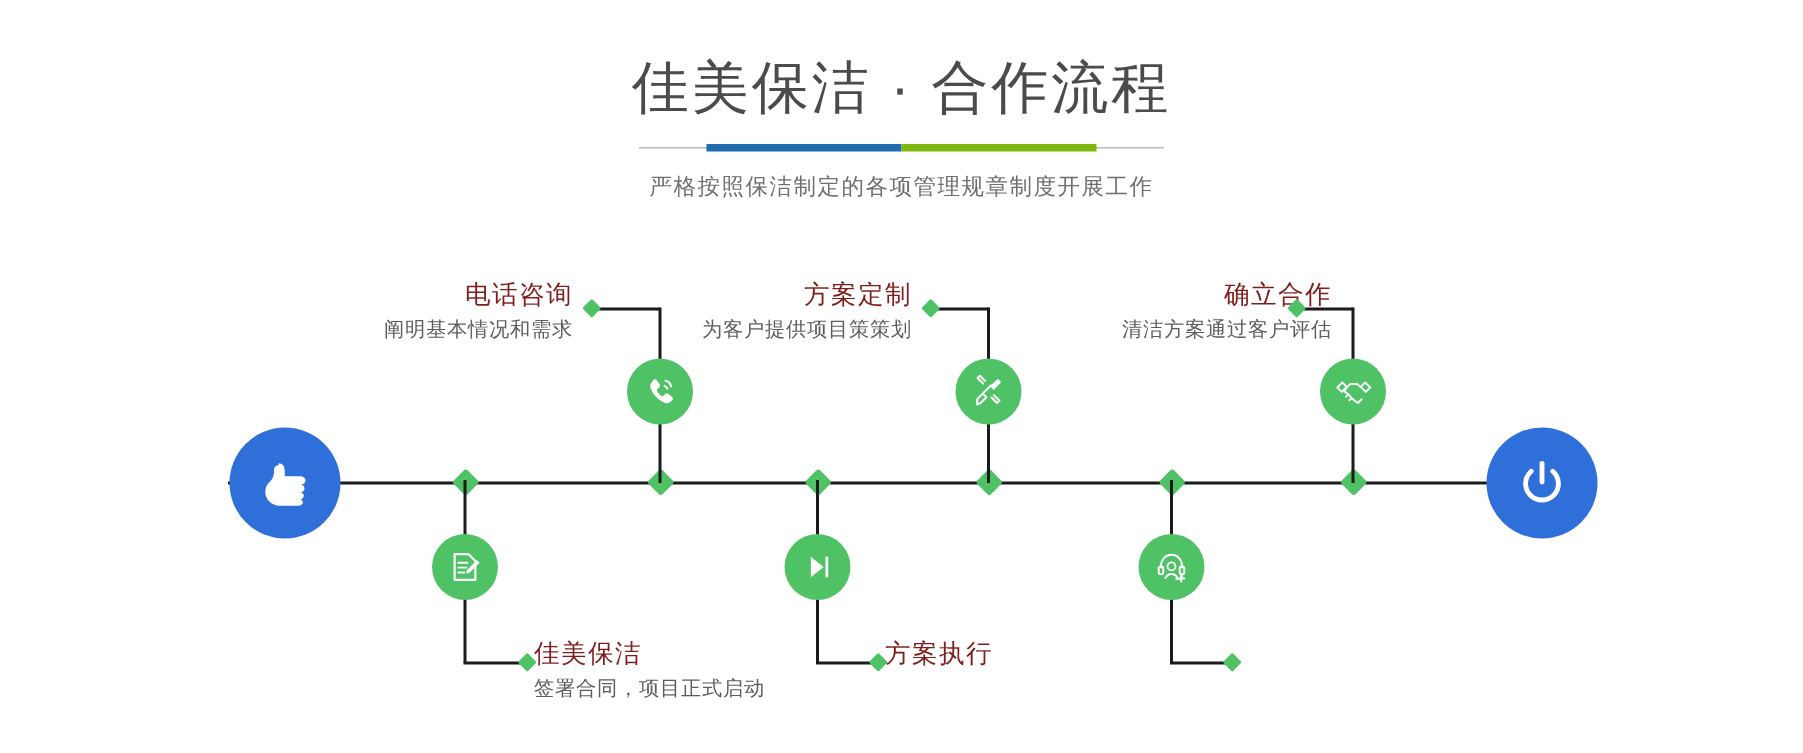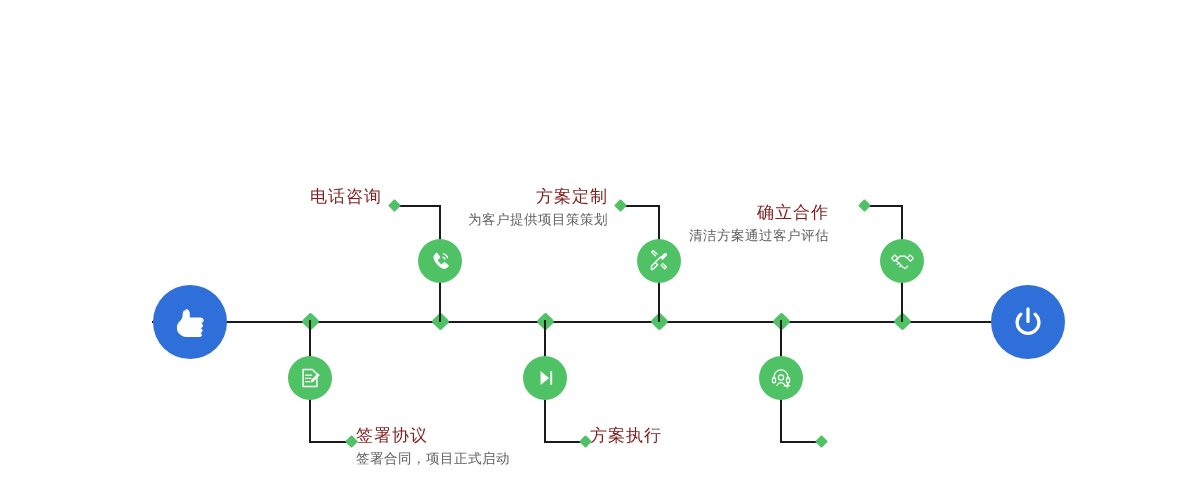--- a/index.html
+++ b/index.html
@@ -152,20 +152,29 @@
   .step-label.align-right { text-align: right; }
   .step-label.align-left  { text-align: left; }
 
   svg { display: block; }
 </style>
 </head>
 <body>
 
 <div id="stage">
 
+  <div class="header">
+    <h1 class="title" style="color: rgb(75, 75, 75);">佳美保洁 · 合作流程</h1>
+    <div class="rule-wrap">
+      <div class="rule-line"></div>
+      <div class="rule-seg blue" style="background: rgb(31, 108, 176);"></div>
+      <div class="rule-seg green" style="background: rgb(127, 184, 14);"></div>
+    </div>
+    <p class="subtitle">严格按照保洁制定的各项管理规章制度开展工作</p>
+  </div>
 
   <div class="axis" style="background: rgb(27, 27, 27);"></div>
 
   <div class="endpoint start" style="background: rgb(46, 111, 217);">
     <span>
       <svg width="42" height="42" viewBox="0 0 64 64" aria-hidden="true">
         <path fill="#ffffff" d="M25.5 12c3.6 0 6.2 2.9 6.2 6.6v6.6h15.6c3.1 0 5.6 1.8 5.6 4.2 0 2.3-2.1 4.1-4.9 4.2 2.2.3 3.8 1.9 3.8 3.9 0 2-1.7 3.7-4 3.9 1.9.3 3.3 1.7 3.3 3.5 0 1.9-1.6 3.5-3.7 3.7 1.6.4 2.7 1.6 2.7 3.1 0 1.9-1.9 3.3-4.4 3.3H26.8c-5.3 0-9.6-2.6-12.2-6.1-1.8-2.4-2.6-5.1-2.6-8.1 0-4.2 1.6-7.3 4.1-9.6 2.2-2 3.4-3.9 4.1-6.2.6-2 .7-3.9.7-6.1 0-3 1.8-4.9 4.6-4.9z"></path>
       </svg>
     </span>
   </div>
@@ -188,41 +197,42 @@
       <span>
         <svg width="26" height="26" viewBox="0 0 64 64" aria-hidden="true">
           <path fill="#ffffff" d="M21.5 12.8c1.6-1.5 3.7-1.2 4.9.5l5.2 7.3c1 1.4.8 3.2-.5 4.4l-3.5 3.2c-.7.7-.9 1.6-.5 2.4 1.3 2.9 4.3 6.5 7.4 8.7.8.6 1.8.5 2.5-.1l3.6-3.3c1.3-1.2 3.1-1.3 4.4-.3l7 5.6c1.6 1.3 1.8 3.4.3 4.9l-3.4 3.3c-2.1 2-5.2 2.5-8.2 1.6-5.3-1.6-11-5.5-15.7-10.6-4.7-5.1-7.8-10.8-8.8-15.8-.6-3 .2-5.9 2.4-7.9z"></path>
           <path fill="none" stroke="#ffffff" stroke-width="3.4" stroke-linecap="round" d="M41 14.5c4.6 1 8.2 4.6 9.2 9.2"></path>
           <path fill="none" stroke="#ffffff" stroke-width="3.4" stroke-linecap="round" d="M39.5 22.8c2.3.6 4.1 2.4 4.7 4.7"></path>
         </svg>
       </span>
     </div>
     <div class="step-label align-right" style="left:130px; top:186px; width:252px;">
       <div class="step-title">电话咨询</div>
+      <div class="step-desc">阐明基本情况和需求</div>
     </div>
   </div>
 
   <div>
     <div class="node-dot" style="left: 304px; top: 315px; background: rgb(79, 194, 102);"></div>
     <div class="connector-v" style="left: 309px; top: 320px; height: 122px; background: rgb(27, 27, 27);"></div>
     <div class="connector-h" style="left: 309px; top: 441px; width: 41px; background: rgb(27, 27, 27);"></div>
     <div class="label-dot" style="left: 347px; top: 437px; background: rgb(79, 194, 102);"></div>
     <div class="step-circle" style="left: 288px; top: 356px; background: rgb(79, 194, 102);">
       <span>
         <svg width="26" height="26" viewBox="0 0 64 64" aria-hidden="true">
           <path fill="none" stroke="#ffffff" stroke-width="3.6" stroke-linejoin="round" d="M15 11h23l11 11v31H15z"></path>
           <line x1="21" y1="25" x2="36" y2="25" stroke="#ffffff" stroke-width="3.2" stroke-linecap="round"></line>
           <line x1="21" y1="33" x2="34" y2="33" stroke="#ffffff" stroke-width="3.2" stroke-linecap="round"></line>
           <line x1="21" y1="41" x2="31" y2="41" stroke="#ffffff" stroke-width="3.2" stroke-linecap="round"></line>
           <path fill="#ffffff" d="M51.6 20.6l4.4 4.4-16.6 16.6-5.6 1.2 1.2-5.6z"></path>
         </svg>
       </span>
     </div>
     <div class="step-label align-left" style="left:356px; top:425px; width:320px;">
-      <div class="step-title">签署协议</div>
+      <div class="step-title">佳美保洁</div>
       <div class="step-desc">签署合同，项目正式启动</div>
     </div>
   </div>
 
   <div>
     <div class="node-dot" style="left: 653px; top: 315px; background: rgb(79, 194, 102);"></div>
     <div class="connector-v" style="left: 658px; top: 205px; height: 117px; background: rgb(27, 27, 27);"></div>
     <div class="connector-h" style="left: 620px; top: 205px; width: 39px; background: rgb(27, 27, 27);"></div>
     <div class="label-dot" style="left: 616px; top: 201px; background: rgb(79, 194, 102);"></div>
     <div class="step-circle" style="left: 637px; top: 239px; background: rgb(79, 194, 102);">
@@ -269,21 +279,21 @@
       <span>
         <svg width="27" height="27" viewBox="0 0 64 64" aria-hidden="true">
           <path fill="none" stroke="#ffffff" stroke-width="3" stroke-linejoin="round" stroke-linecap="round" d="M6 24.5l8-8 7 7-8 8z"></path>
           <path fill="none" stroke="#ffffff" stroke-width="3" stroke-linejoin="round" stroke-linecap="round" d="M58 24.5l-8-8-7 7 8 8z"></path>
           <path fill="none" stroke="#ffffff" stroke-width="3" stroke-linejoin="round" stroke-linecap="round" d="M21.5 23.5l5-4.5h11l5 4.5"></path>
           <path fill="none" stroke="#ffffff" stroke-width="3" stroke-linejoin="round" stroke-linecap="round" d="M21.5 23.5l-4.5 7 6.5 5 5 5.5 5 4.5 5 3.5 6-6"></path>
           <path fill="none" stroke="#ffffff" stroke-width="3" stroke-linejoin="round" stroke-linecap="round" d="M28.5 41.5l-3.5 3M23.5 35.5l-4 3.5"></path>
         </svg>
       </span>
     </div>
-    <div class="step-label align-right" style="left:597px; top:186px; width:232px;margin-top:16px;">
+    <div class="step-label align-right" style="left:656px; top:186px; width:232px;">
       <div class="step-title">确立合作</div>
       <div class="step-desc">清洁方案通过客户评估</div>
     </div>
   </div>
 
   <div>
     <div class="node-dot" style="left: 775px; top: 315px; background: rgb(79, 194, 102);"></div>
     <div class="connector-v" style="left: 780px; top: 320px; height: 122px; background: rgb(27, 27, 27);"></div>
     <div class="connector-h" style="left: 780px; top: 441px; width: 40px; background: rgb(27, 27, 27);"></div>
     <div class="label-dot" style="left: 817px; top: 437px; background: rgb(79, 194, 102);"></div>

